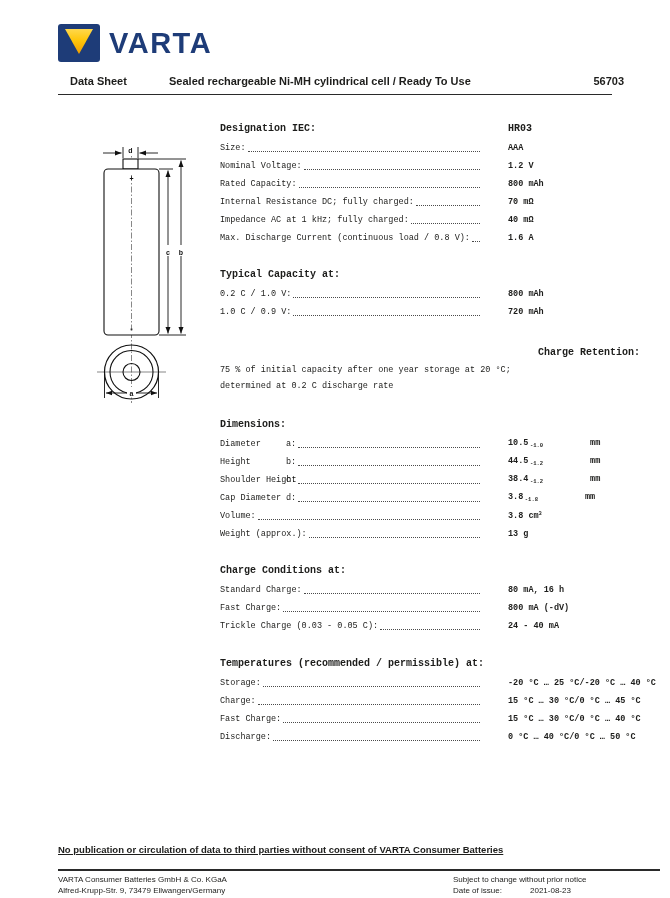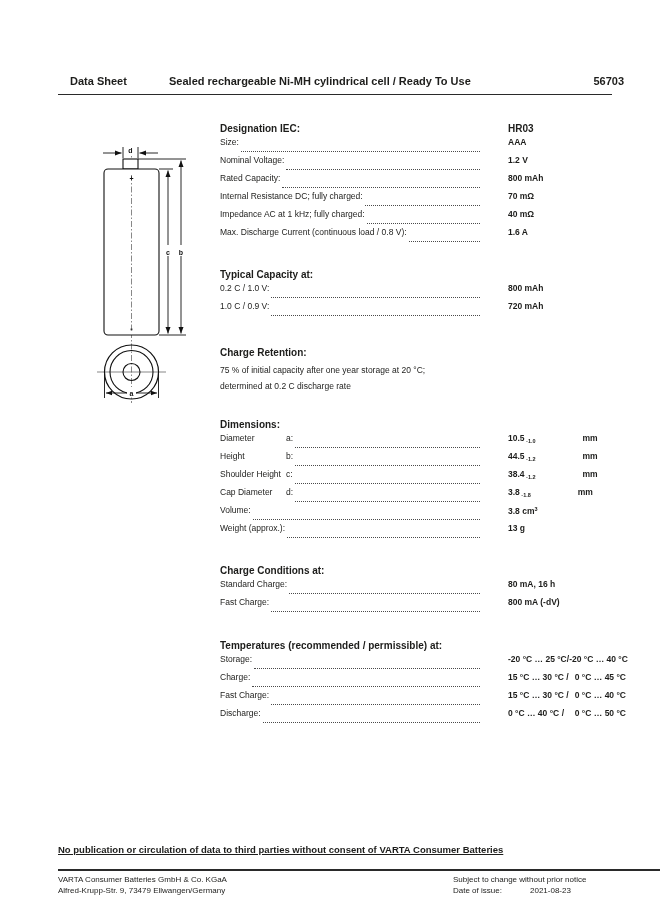--- a/index.html
+++ b/index.html
@@ -22,54 +22,58 @@
   .doc-title { flex:1; }
   .part-no { flex:none; text-align:right; }
   .header-rule { position:absolute; left:58px; top:94px; width:554px; border-top:1.4px solid #2a2a2a; }
 
   
   .diagram { position:absolute; left:85px; top:145px; width:120px; height:265px; }
   .diagram svg { display:block; }
   .dim-label { font:700 7px "Liberation Sans", sans-serif; fill:#111; }
 
   
-  .specs { position:absolute; left:220px; top:118px; width:420px; font-size:8.5px; }
+  .specs { position:absolute; left:220px; top:118px; width:420px; font-size:8.5px;font-family:Liberation Mono, monospace; }
   .sec-head { display:flex; align-items:flex-end; height:20px; padding-bottom:4px; }
   .sec-title { font-weight:700; font-size:10px; line-height:1; }
   .sec-spacer { flex:1; }
-  .row { display:flex; height:18px; padding-bottom:3px; }
+  .row { display:flex; align-items:flex-end; height:18px; padding-bottom:3px; }
   .lbl { flex:none; white-space:nowrap; line-height:1.1; }
   .dim-name { display:inline-block; width:66px; }
   .leader { flex:1; align-self:flex-end; height:0; border-bottom:1px dotted #4a4a4a; margin:0 28px 1px 2px; }
   .val { flex:none; width:132px; font-weight:700; line-height:1.1; white-space:nowrap; }
   .tol { font-size:5.5px; vertical-align:-1.5px; margin-left:1.5px; }
   .sup { font-size:5.5px; vertical-align:3px; }
   .unit { margin-left:2px;padding-left:45px; }
   .val.temp { display:flex; padding-right:14px; font-weight:700; }
   .t-rec { flex:1; text-align:right; }
   .t-sep { width:8px; text-align:center; }
   .t-perm { width:62px; text-align:right; }
   .note-line { height:16px; display:flex; align-items:flex-end; padding-bottom:3px; line-height:1.1; }
-  .mt-typ { margin-top:18px; } .mt-ret { margin-top:22px; } .mt-dim { margin-top:20px; }
+  .mt-typ { margin-top:18px; } .mt-ret { margin-top:22px;justify-content:flex-end; } .mt-dim { margin-top:20px; }
   .mt-chc { margin-top:18px; } .mt-tmp { margin-top:19px; }
 
   
   .notice { position:absolute; left:58px; top:844px; font-size:9.5px; font-weight:700;
       text-decoration:underline; white-space:nowrap; }
   .footer-rule { position:absolute; left:58px; top:869px; width:602px; border-top:2px solid #2a2a2a; }
   .company { position:absolute; left:58px; top:874px; font-size:8px; line-height:11px; }
   .footer-right { position:absolute; left:453px; top:874px; font-size:8px; line-height:11px; }
   .date-row { display:flex; }
   .date-lbl { width:77px; flex:none; }
 </style>
 </head>
 <body>
 
 <div class="page">
 
+  <div class="logo">
+    <span class="logo-mark"></span>
+    <span class="logo-text">VARTA</span>
+  </div>
 
   <div class="header-row">
     <span class="doc-type">Data Sheet</span>
     <span class="doc-title">Sealed rechargeable Ni-MH cylindrical cell / Ready To Use</span>
     <span class="part-no">56703</span>
   </div>
   <div class="header-rule"></div>
 
   <div class="diagram">
     <svg width="120" height="265" viewBox="0 0 120 265">
@@ -221,20 +225,25 @@
     <div class="row">
       <span class="lbl">Standard Charge:</span>
       <span class="leader"></span>
       <span class="val">80 mA, 16 h</span>
     </div>
     <div class="row">
       <span class="lbl">Fast Charge:</span>
       <span class="leader"></span>
       <span class="val">800 mA (-dV)</span>
     </div>
+    <div class="row">
+      <span class="lbl">Trickle Charge (0.03 - 0.05 C):</span>
+      <span class="leader"></span>
+      <span class="val">24 - 40 mA</span>
+    </div>
 
     <div class="sec-head mt-tmp">
       <span class="sec-title">Temperatures (recommended / permissible) at:</span>
     </div>
     <div class="row">
       <span class="lbl">Storage:</span>
       <span class="leader"></span>
       <span class="val temp">
           <span class="t-rec">-20 °C … 25 °C</span>
           <span class="t-sep">/</span>

